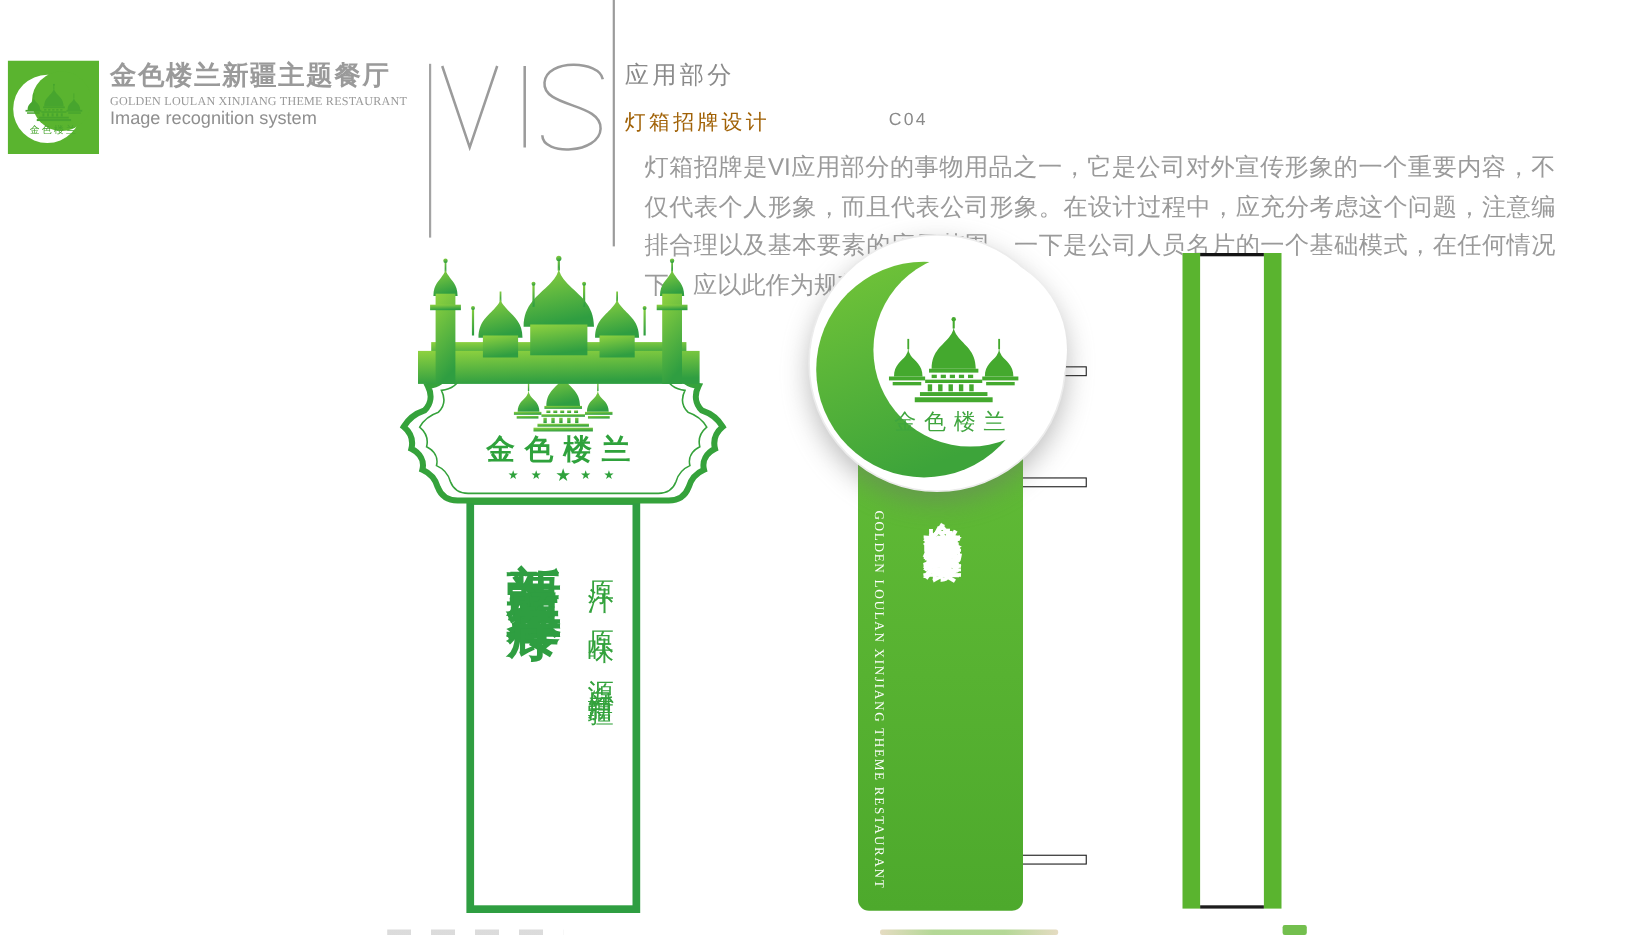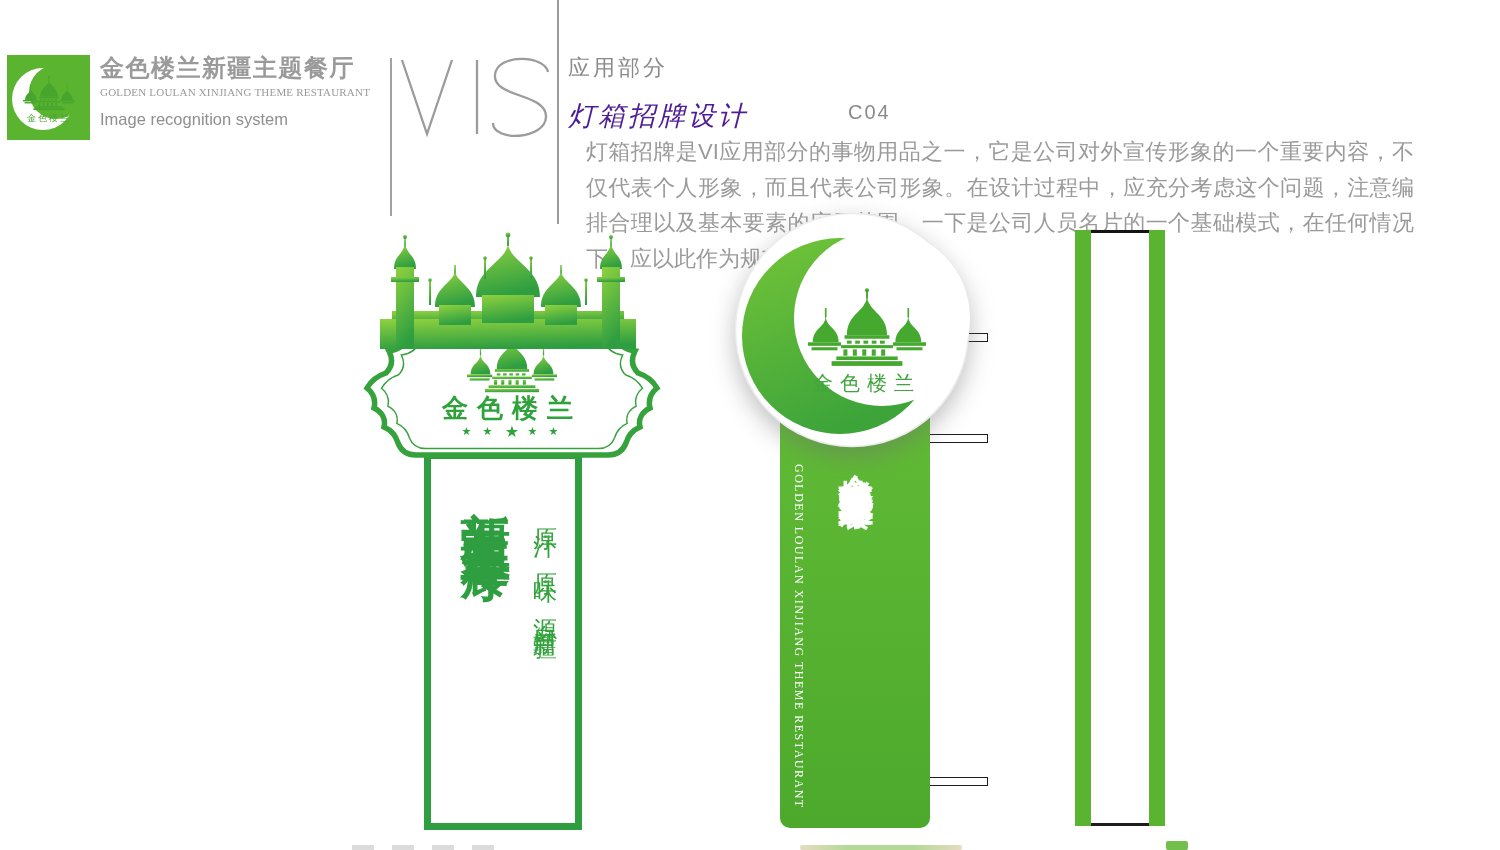--- a/index.html
+++ b/index.html
@@ -6,29 +6,29 @@
   html,body { background:#fff; }
   body { font-family:"Liberation Sans", sans-serif; }
   .canvas { position:relative; width:1500px; height:850px; background:#fff; overflow:hidden; }
 
   
   .logo-sq { position:absolute; left:7px; top:55px; width:83px; height:85px; }
   .brand-block { position:absolute; left:100px; top:52px; width:250px; color:#989898; }
   .brand-cn { font-size:24px; letter-spacing:1.5px; font-weight:bold; color:#9a9a9a; white-space:nowrap; }
   .brand-en { font-family:"Liberation Serif", serif; font-size:11px; letter-spacing:0.2px; margin-top:2px; color:#9a9a9a; white-space:nowrap; }
   .system-cn { font-size:22px; letter-spacing:22px; margin-top:7px; color:#8f8f8f; white-space:nowrap; }
-  .system-en { font-size:16.5px; margin-top:12px; color:#8f8f8f; white-space:nowrap; }
+  .system-en { font-size:16.5px; margin-top:1px; color:#8f8f8f; white-space:nowrap; }
 
   .vis-svg { position:absolute; left:385px; top:48px; }
   .vis-bar-left { position:absolute; left:390px; top:58px; width:2px; height:158px; background:#a3a3a3; }
   .vis-divider { position:absolute; left:557px; top:0; width:2px; height:224px; background:#9b9b9b; }
 
   .sec-cn { position:absolute; left:568px; top:53px; font-size:22px; color:#8a8a8a; letter-spacing:3px; }
-  .page-title { position:absolute; left:568px; top:98px; font-size:27px; color:#4c1d95; letter-spacing:3px;font-style:italic; }
-  .page-code { position:absolute; left:808px; top:101px; font-size:20px; color:#8a8a8a; letter-spacing:2px;margin-left:40px; }
+  .page-title { position:absolute; left:568px; top:98px; font-size:19px; color:#a16207; letter-spacing:3px; }
+  .page-code { position:absolute; left:808px; top:101px; font-size:16px; color:#8a8a8a; letter-spacing:2px; }
   .desc { position:absolute; left:586px; top:134px; width:828px; font-size:22px; line-height:1.62;
           color:#9a9a9a; text-align:justify; }
 
   
   .l-sil { position:absolute; left:358px; top:230px; z-index:3; }
   .l-frame { position:absolute; left:352px; top:320px; z-index:2; }
   .l-banner { position:absolute; left:424px; top:452px; width:158px; height:378px;
               background:#fff; border:7px solid #2f9e41; z-index:1; }
   .l-main-text { position:absolute; left:22px; top:12px; writing-mode:vertical-rl; text-orientation:upright;
                  font-size:50px; letter-spacing:9px; color:#2f9e41; font-weight:bold; }

